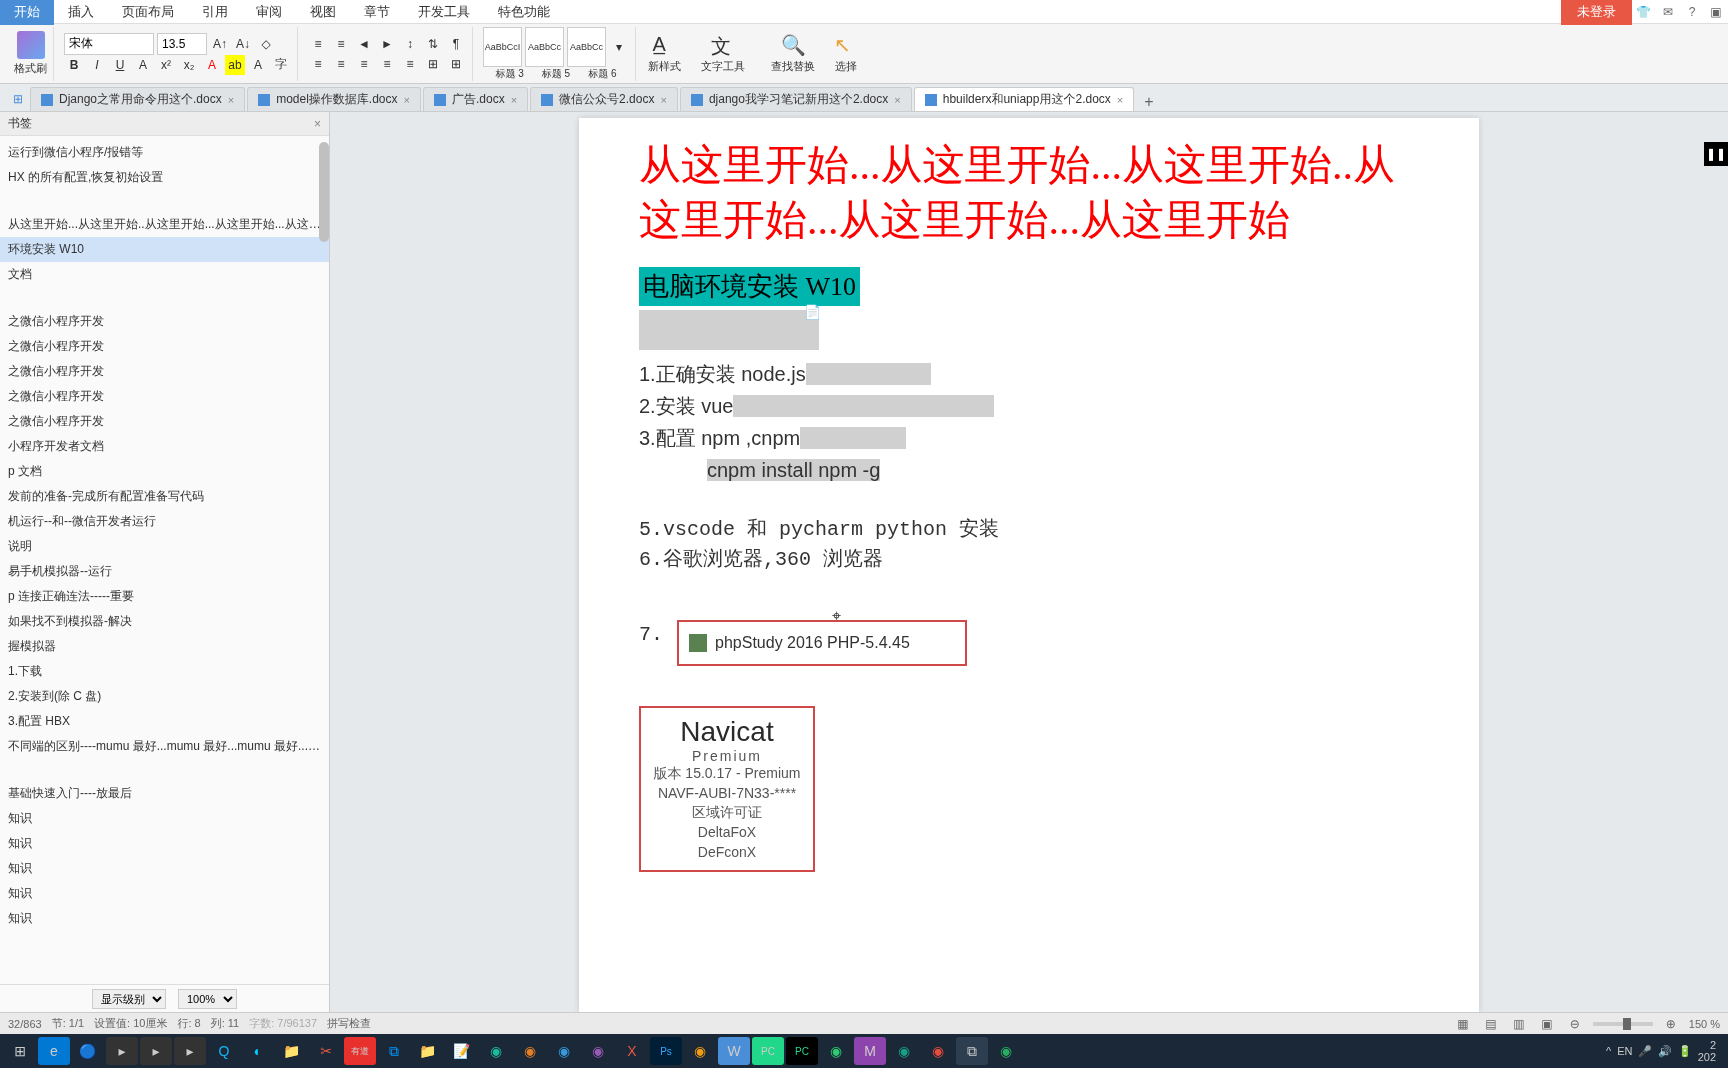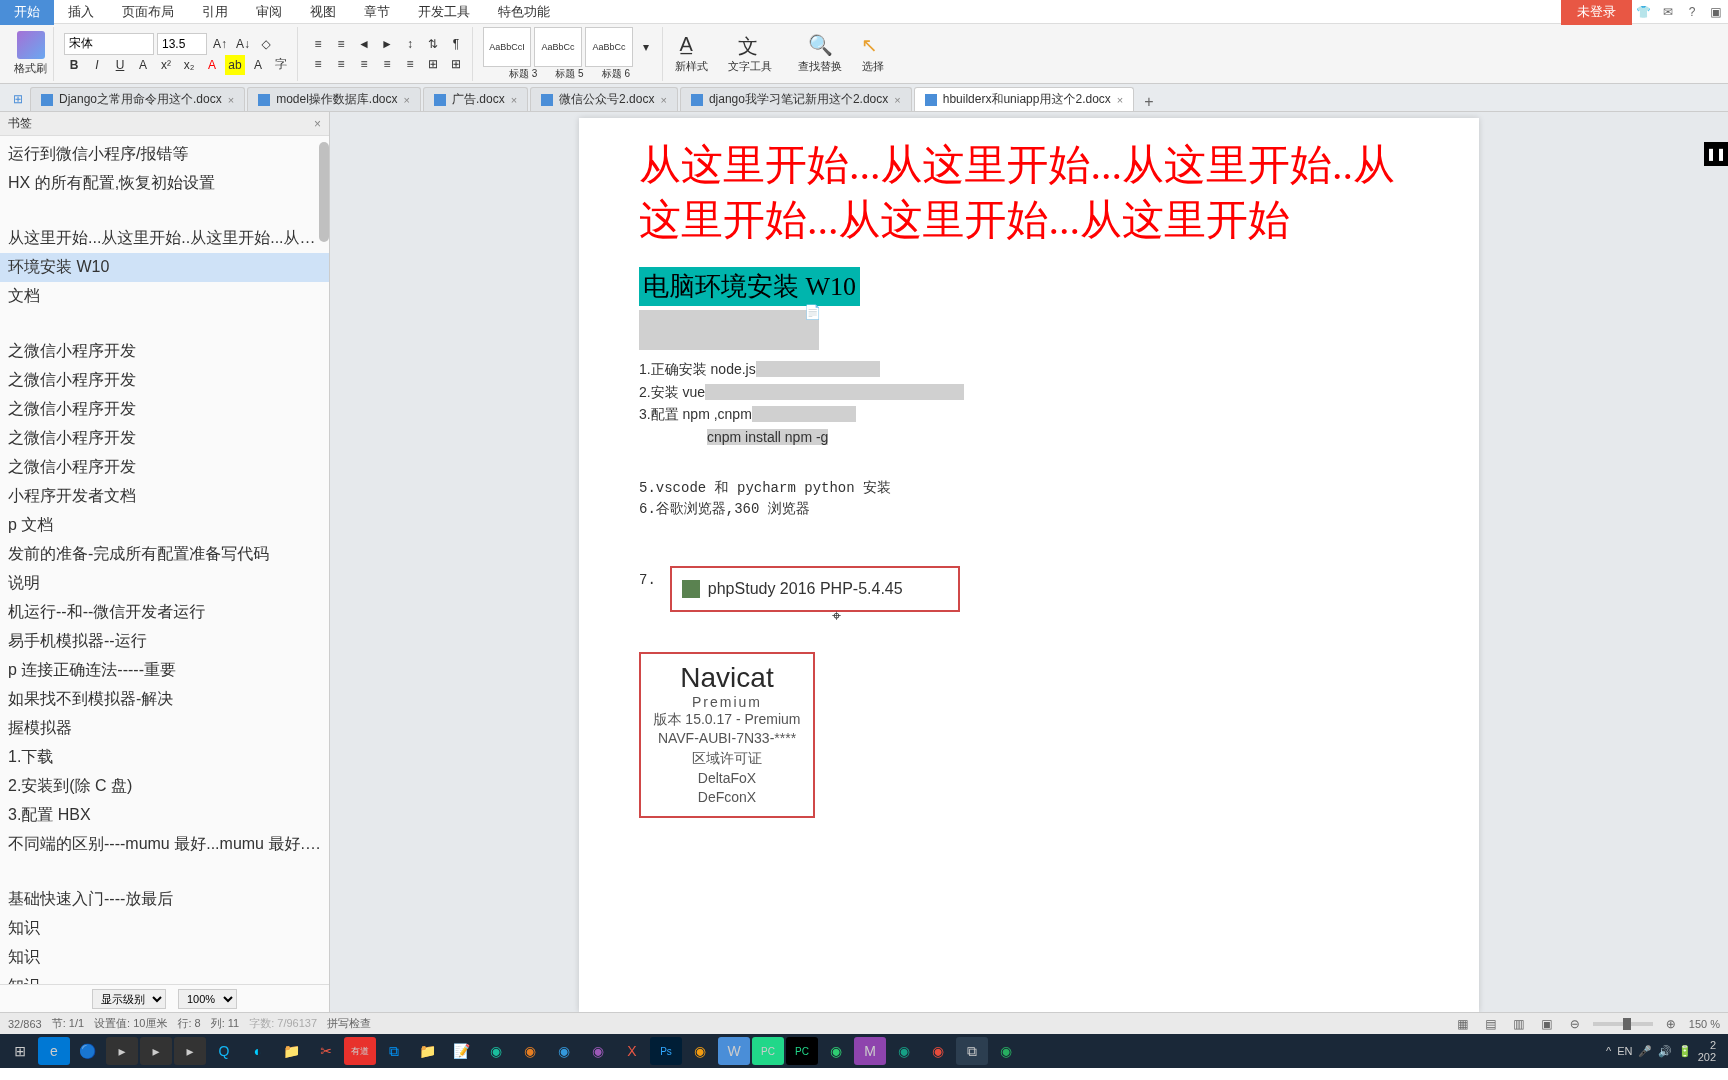--- a/index.html
+++ b/index.html
@@ -11,47 +11,47 @@
 .login-btn{background:#e85744;color:#fff;padding:4px 16px;font-size:13px}
 .icon-btn{width:24px;height:24px;display:flex;align-items:center;justify-content:center;color:#666;cursor:pointer}
 .toolbar{height:60px;background:#f5f5f5;border-bottom:1px solid #ccc;display:flex;align-items:center;padding:0 8px;gap:4px}
 .tb-group{display:flex;flex-direction:column;align-items:center;padding:2px 6px;border-right:1px solid #ddd;height:54px;justify-content:center}
 .brush-icon{width:28px;height:28px;background:linear-gradient(135deg,#a471d6,#6aa8f0);border-radius:3px}
 .brush-label{font-size:11px;margin-top:2px}
 .font-select{width:90px;height:22px;border:1px solid #ccc;font-size:12px;padding:0 4px}
 .size-select{width:50px;height:22px;border:1px solid #ccc;font-size:12px;padding:0 4px}
 .tb-row{display:flex;gap:3px;align-items:center}
 .tb-btn{width:20px;height:20px;display:flex;align-items:center;justify-content:center;font-size:12px;cursor:pointer;border:1px solid transparent}
-.style-box{width:48px;height:40px;border:1px solid #ccc;background:#fff;display:flex;align-items:center;justify-content:center;font-size:9px;flex-direction:column}
+.style-box{width:39px;height:40px;border:1px solid #ccc;background:#fff;display:flex;align-items:center;justify-content:center;font-size:9px;flex-direction:column}
 .style-label{font-size:10px;text-align:center}
 .big-btn{display:flex;flex-direction:column;align-items:center;padding:2px 8px;cursor:pointer}
 .big-btn-icon{width:24px;height:24px;font-size:20px}
 .big-btn-label{font-size:11px;margin-top:2px}
 .tabs{height:28px;background:#e8ebee;display:flex;align-items:flex-end;border-bottom:1px solid #ccc;padding-left:6px}
 .tab{height:24px;padding:0 10px;display:flex;align-items:center;gap:6px;border:1px solid #ccc;border-bottom:none;background:#e0e3e6;margin-right:2px;font-size:12px;cursor:pointer;border-radius:3px 3px 0 0}
 .tab.active{background:#fff}
 .tab-close{color:#888;cursor:pointer;font-size:11px}
 .tab-add{padding:0 8px;color:#666;cursor:pointer;font-size:16px}
 .doc-icon{width:12px;height:12px;background:#4a8ed8;display:inline-block}
 .main{display:flex;height:900px}
 .sidebar{width:330px;border-right:1px solid #ccc;display:flex;flex-direction:column;background:#fafafa}
 .side-header{height:24px;background:#ededed;padding:4px 8px;font-size:12px;display:flex;align-items:center;justify-content:space-between;border-bottom:1px solid #ddd}
 .side-close{color:#888;cursor:pointer}
 .outline{flex:1;overflow-y:auto;padding:4px 0}
-.outline-item{padding:4px 8px;font-size:16px;cursor:pointer;white-space:nowrap;overflow:hidden;text-overflow:ellipsis}
+.outline-item{padding:4px 8px;font-size:12px;cursor:pointer;white-space:nowrap;overflow:hidden;text-overflow:ellipsis}
 .outline-item.selected{background:#cfe2f7}
 .side-footer{height:28px;border-top:1px solid #ddd;display:flex;align-items:center;justify-content:center;gap:12px;padding:4px}
 .side-select{height:20px;border:1px solid #ccc;font-size:11px;padding:0 4px}
 .scroll-thumb{position:absolute;right:0;top:30px;width:10px;height:100px;background:#c0c0c0;border-radius:5px}
 .editor{flex:1;background:#e6e9ec;position:relative;overflow:hidden;display:flex;justify-content:center}
 .page{width:900px;background:#fff;margin-top:6px;padding:20px 60px;box-shadow:0 0 6px rgba(0,0,0,0.15);position:relative}
 .red-heading{color:#ff0000;font-size:42px;line-height:1.3;font-family:Liberation Serif, serif;margin-bottom:20px}
 .teal-heading{background:#00b5ad;color:#000;font-size:26px;font-family:"SimSun",serif;padding:2px 4px;display:inline-block}
 .gray-block{background:#d0d0d0;height:40px;width:180px;margin-top:4px}
-.step-line{font-size:14px;font-family:"SimSun","Courier New",monospace;line-height:1.4;margin:2px 0}
+.step-line{font-size:20px;font-family:"SimSun","Courier New",monospace;line-height:1.4;margin:2px 0}
 .hl{background:#d0d0d0}
 .phpstudy{border:2px solid #d04848;width:290px;height:46px;margin:16px 0 0 14px;display:flex;align-items:center;padding:0 10px;font-size:16px;gap:8px;font-family:Arial}
 .php-icon{width:18px;height:18px;background:#5a8250}
 .navicat{border:2px solid #d04848;width:176px;margin-top:40px;padding:8px;text-align:center;font-family:Arial}
 .nav-title{font-size:28px;font-weight:300;color:#2a2a2a}
 .nav-sub{font-size:14px;letter-spacing:2px;color:#555}
 .nav-small{font-size:14px;color:#555;line-height:1.4}
 .para-icon{position:absolute;left:474px;top:192px;color:#999;font-size:14px}
 .cursor-icon{position:absolute;left:502px;top:495px;font-size:16px}
 .video-ctrl{position:absolute;right:0;top:30px;width:24px;height:24px;background:#000;color:#fff;display:flex;align-items:center;justify-content:center;font-size:12px}
@@ -232,22 +232,22 @@
         <div class="outline-item">文档</div>
         <div class="outline-item">&nbsp;</div>
         <div class="outline-item">之微信小程序开发</div>
         <div class="outline-item">之微信小程序开发</div>
         <div class="outline-item">之微信小程序开发</div>
         <div class="outline-item">之微信小程序开发</div>
         <div class="outline-item">之微信小程序开发</div>
         <div class="outline-item">小程序开发者文档</div>
         <div class="outline-item">p 文档</div>
         <div class="outline-item">发前的准备-完成所有配置准备写代码</div>
+        <div class="outline-item">机运行--和--微信开发者运行</div>
         <div class="outline-item">说明</div>
-        <div class="outline-item">机运行--和--微信开发者运行</div>
         <div class="outline-item">易手机模拟器--运行</div>
         <div class="outline-item">p 连接正确连法-----重要</div>
         <div class="outline-item">如果找不到模拟器-解决</div>
         <div class="outline-item">握模拟器</div>
         <div class="outline-item">1.下载</div>
         <div class="outline-item">2.安装到(除 C 盘)</div>
         <div class="outline-item">3.配置 HBX</div>
         <div class="outline-item">不同端的区别----mumu 最好...mumu 最好...mumu 最好...mumu 最好</div>
         <div class="outline-item">&nbsp;</div>
         <div class="outline-item">基础快速入门----放最后</div>

